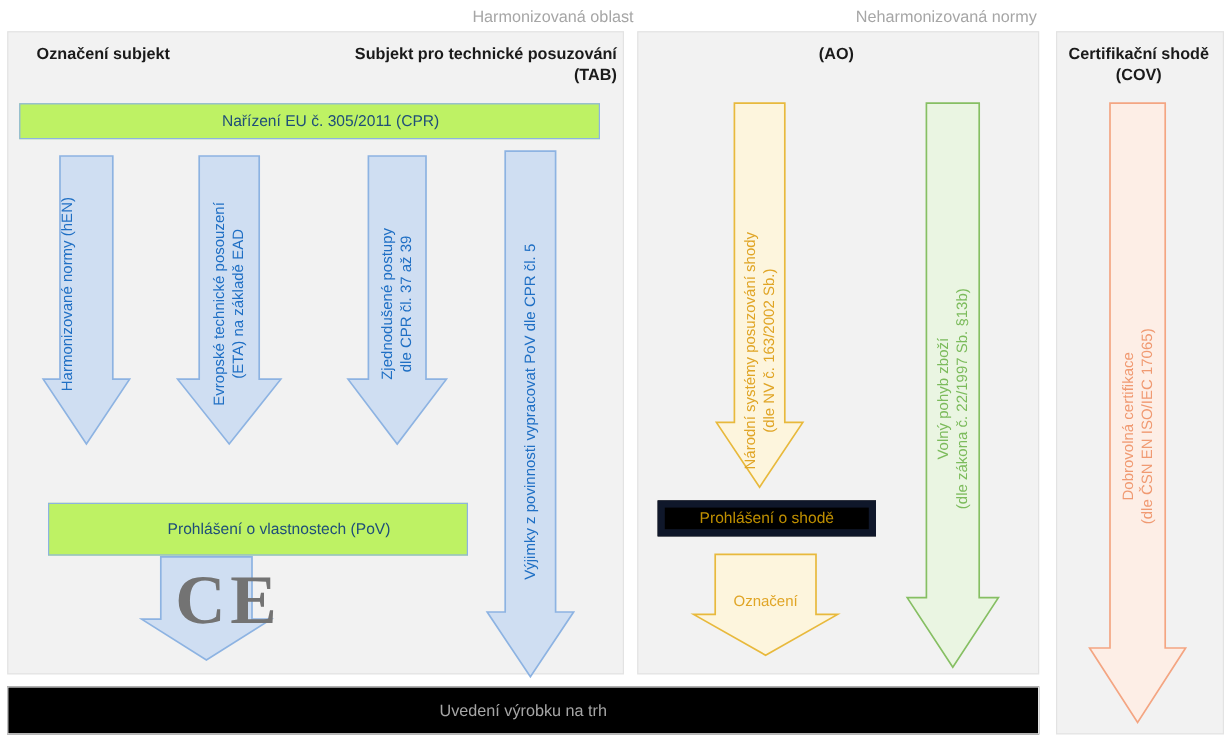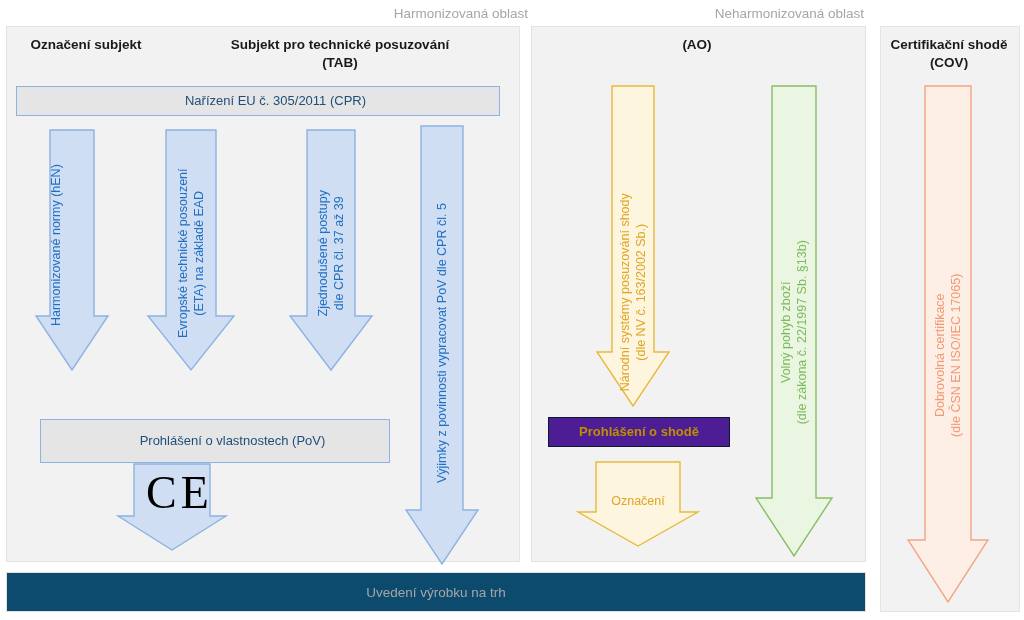--- a/index.html
+++ b/index.html
@@ -51,30 +51,29 @@
     position: absolute;
     box-sizing: border-box;
     display: flex;
     align-items: center;
     justify-content: center;
     font-size: 13px;
     text-align: center;
     line-height: 1.25;
   }
   .bar.blue {
-    background: #e5e5e5;
+    background: #bef264;
     border: 1px solid #8db3e2;
     color: #1f4e79;
     padding-left: 35px;
   }
   .bar.yellow {
-    background: #4c1d95;
-    border: 1px solid #0f172a;
+    background: #000000;
+    border: 6px solid #0f172a;
     color: #bf8f00;
-    font-weight: bold;
   }
 
   
   .arrow-wrap {
     position: absolute;
   }
   .arrow-wrap svg {
     display: block;
     overflow: visible;
   }
@@ -89,55 +88,55 @@
   }
   .lbl-blue { color: #1f6fc4; }
   .lbl-yellow { color: #e0a526; }
   .lbl-green { color: #7cbb5c; }
   .lbl-orange { color: #f09a72; }
 
   
   .ce-mark {
     position: absolute;
     font-family: "Liberation Serif", serif;
-    font-size: 46px;
-    color: #000000;
+    font-size: 58px;
+    color: #737373;
     letter-spacing: 4px;
-    font-weight: 400;
+    font-weight: 700;
   }
 
   
   .bottom-bar {
     position: absolute;
-    background: #0c4a6e;
+    background: #000000;
     border: 1px solid #e3e3e3;
     display: flex;
     align-items: center;
     justify-content: center;
     color: #a6a6a6;
     font-size: 13.5px;
   }
 </style>
 </head>
 <body>
 
 <div class="stage">
 
   <div class="region-caption" style="left:8px; top:6px; width:520px;">Harmonizovaná oblast</div>
-  <div class="region-caption" style="left:534px; top:6px; width:330px;">Neharmonizovaná oblast</div>
+  <div class="region-caption" style="left:534px; top:6px; width:330px;">Neharmonizovaná normy</div>
 
   <div class="panel" style="left:6px; top:26px; width:512px; height:534px;"></div>
   <div class="panel" style="left:531px; top:26px; width:333px; height:534px;"></div>
   <div class="panel" style="left:880px; top:26px; width:138px; height:584px;"></div>
 
   <div class="panel-head" style="left:10px; top:36px; width:152px;">
     <div>Označení subjekt</div>
   </div>
 
-  <div class="panel-head" style="left:166px; top:36px; width:348px;">
+  <div class="panel-head" style="left:166px; top:36px; width:348px;text-align:right;">
     <div>Subjekt pro technické posuzování</div>
     <div>(TAB)</div>
   </div>
 
   <div class="panel-head" style="left:536px; top:36px; width:322px;">
     <div>(AO)</div>
   </div>
 
   <div class="panel-head" style="left:884px; top:36px; width:130px;">
     <div>Certifikační shodě</div>

